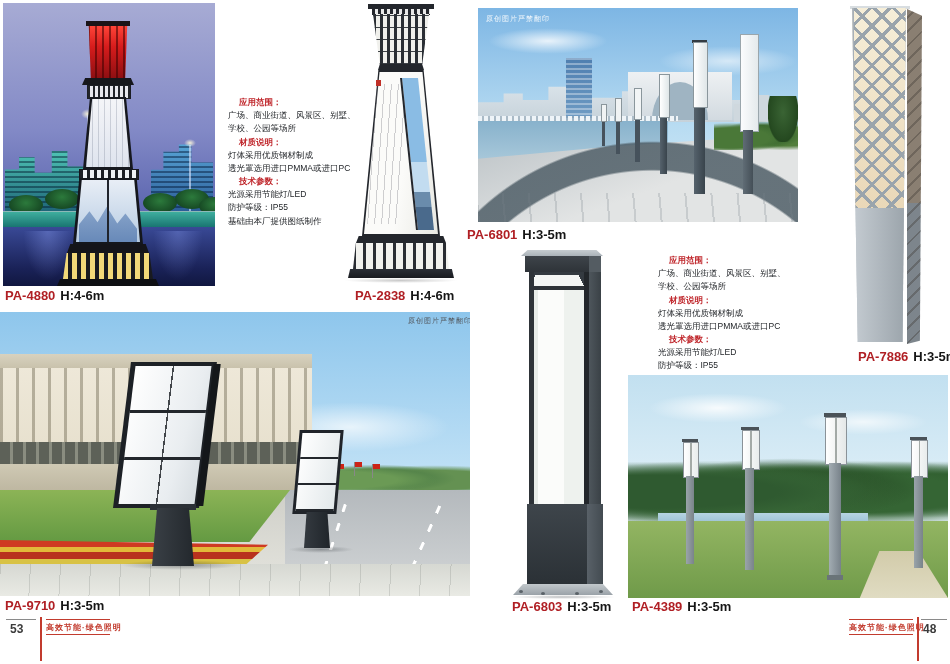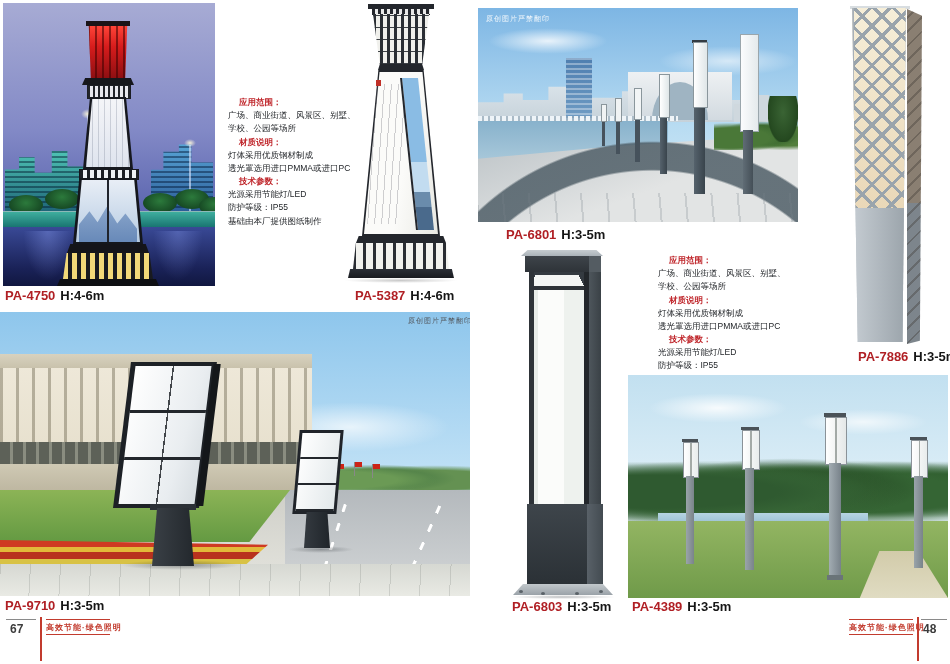--- a/index.html
+++ b/index.html
@@ -51,21 +51,21 @@
     <div class="abs" style="left:76px;top:166px;width:58px;height:9px;background:repeating-linear-gradient(90deg,#1c1e24 0 3px,#eef0f4 3px 7px);border:1px solid #16181e;"></div>
     <div class="abs" style="left:70px;top:175px;width:70px;height:66px;clip-path:polygon(9% 0,91% 0,100% 100%,0 100%);background:#14161c;"></div>
     <div class="abs" style="left:73px;top:177px;width:64px;height:62px;clip-path:polygon(9% 0,91% 0,100% 100%,0 100%);background:linear-gradient(180deg,#e8eef6,#b6cbe2);"></div>
     <div class="abs" style="left:76px;top:195px;width:58px;height:44px;clip-path:polygon(0 100%,0 60%,18% 30%,32% 55%,48% 20%,66% 58%,80% 35%,100% 70%,100% 100%);background:linear-gradient(180deg,#8aa6cc,#5f82b4);opacity:.9;"></div>
     <div class="abs" style="left:104px;top:177px;width:2px;height:62px;background:#20242c;"></div>
     <div class="abs" style="left:64px;top:241px;width:82px;height:9px;clip-path:polygon(4% 0,96% 0,100% 100%,0 100%);background:#141419;"></div>
     <div class="abs" style="left:60px;top:250px;width:90px;height:26px;clip-path:polygon(4% 0,96% 0,100% 100%,0 100%);background:repeating-linear-gradient(90deg,#f2d878 0 5px,#191a1f 5px 9px);box-shadow:0 0 14px rgba(244,214,110,.55);"></div>
     <div class="abs" style="left:54px;top:276px;width:102px;height:7px;clip-path:polygon(3% 0,97% 0,100% 100%,0 100%);background:#0e0f13;"></div>
   </div>
   <div class="plabel" style="left:5px;top:288px;">
-    <span class="code">PA-4750</span><span>H:4-6m</span>
+    <span class="code">PA-4880</span><span>H:4-6m</span>
   </div>
 
   <div class="spec" style="left:228px;top:96px;">
     <div class="hd">应用范围：</div>
     <div>广场、商业街道、风景区、别墅、</div>
     <div>学校、公园等场所</div>
     <div class="hd">材质说明：</div>
     <div>灯体采用优质钢材制成</div>
     <div>透光罩选用进口PMMA或进口PC</div>
     <div class="hd">技术参数：</div>
@@ -83,21 +83,21 @@
     <div class="abs" style="left:22px;top:68px;width:74px;height:162px;clip-path:polygon(21% 0,79% 0,100% 100%,0 100%);background:linear-gradient(100deg,#fbfbf9 55%,#e8e8e2);"></div>
     <div class="abs" style="left:30px;top:80px;width:34px;height:140px;background:repeating-linear-gradient(90deg,rgba(100,100,110,.3) 0 1px,transparent 1px 7px);transform:skewX(-4deg);"></div>
     <div class="abs" style="left:34px;top:76px;width:5px;height:6px;background:#c03028;"></div>
     <div class="abs" style="left:66px;top:74px;width:16px;height:152px;background:linear-gradient(180deg,#8abce4 0 55%,#c2dcf0 55% 75%,#6a8cac 75% 85%,#4a6a8c 85% 100%);transform:skewX(6deg);border-left:2px solid #23262c;"></div>
     <div class="abs" style="left:14px;top:232px;width:90px;height:7px;clip-path:polygon(3% 0,97% 0,100% 100%,0 100%);background:#23262c;"></div>
     <div class="abs" style="left:11px;top:239px;width:96px;height:26px;clip-path:polygon(3% 0,97% 0,100% 100%,0 100%);background:repeating-linear-gradient(90deg,#2a2d33 0 3px,#f2f2ee 3px 10px);"></div>
     <div class="abs" style="left:6px;top:265px;width:106px;height:9px;clip-path:polygon(2% 0,98% 0,100% 100%,0 100%);background:linear-gradient(180deg,#2b2f36,#191b20);"></div>
     <div class="abs" style="left:2px;top:274px;width:114px;height:5px;background:radial-gradient(ellipse,rgba(100,100,100,.35),transparent 70%);"></div>
   </div>
   <div class="plabel" style="left:355px;top:288px;">
-    <span class="code">PA-5387</span><span>H:4-6m</span>
+    <span class="code">PA-2838</span><span>H:4-6m</span>
   </div>
 
   <div class="photo" style="left:478px;top:8px;width:320px;height:214px;">
     <div class="abs" style="left:0;top:0;width:320px;height:214px;background:linear-gradient(180deg,#7db6e4,#b8dcf2 55%,#ddeef8);"></div>
     <div class="abs" style="left:10px;top:20px;width:120px;height:26px;background:radial-gradient(ellipse,rgba(255,255,255,.8),transparent 70%);"></div>
     <div class="abs" style="left:180px;top:38px;width:140px;height:30px;background:radial-gradient(ellipse,rgba(255,255,255,.6),transparent 70%);"></div>
     <div class="abs" style="left:0;top:70px;width:320px;height:44px;clip-path:polygon(0 55%,8% 55%,8% 35%,14% 35%,14% 50%,22% 50%,22% 20%,30% 20%,30% 45%,45% 45%,45% 30%,58% 30%,58% 50%,100% 50%,100% 100%,0 100%);background:linear-gradient(180deg,#dde6ec,#c6d2da);"></div>
     <div class="abs" style="left:88px;top:50px;width:26px;height:62px;background:repeating-linear-gradient(0deg,rgba(255,255,255,.35) 0 2px,transparent 2px 5px),linear-gradient(180deg,#4f7fb0,#6f9cc4);"></div>
     <div class="abs" style="left:150px;top:64px;width:104px;height:48px;background:linear-gradient(180deg,#eef1f3,#d2dae0);"></div>
     <div class="abs" style="left:174px;top:74px;width:56px;height:38px;background:#9fb4c2;border-radius:50% 50% 0 0/100% 100% 0 0;"></div>
@@ -118,21 +118,21 @@
     <div class="abs" style="left:156px;top:80px;width:6px;height:30px;background:#f2f5f6;border:1px solid #8a969c;"></div>
     <div class="abs" style="left:182px;top:66px;width:7px;height:100px;background:linear-gradient(90deg,#55626c,#39444c);"></div>
     <div class="abs" style="left:181px;top:66px;width:9px;height:42px;background:linear-gradient(90deg,#ffffff,#dfe6e8);border:1px solid #8a969c;"></div>
     <div class="abs" style="left:214px;top:32px;width:15px;height:3px;background:#333b42;"></div>
     <div class="abs" style="left:216px;top:34px;width:11px;height:152px;background:linear-gradient(90deg,#55626c,#39444c);"></div>
     <div class="abs" style="left:215px;top:34px;width:13px;height:64px;background:linear-gradient(90deg,#ffffff,#dfe6e8);border:1px solid #8a969c;"></div>
     <div class="abs" style="left:262px;top:26px;width:17px;height:96px;background:linear-gradient(90deg,#fbfcfd,#e4eaec);border:1px solid #9aa6ac;"></div>
     <div class="abs" style="left:265px;top:122px;width:10px;height:64px;background:linear-gradient(90deg,#606c75,#444f57);"></div>
     <div class="wm" style="left:8px;top:6px;color:rgba(255,255,255,.9);">原创图片严禁翻印</div>
   </div>
-  <div class="plabel" style="left:506px;top:227px;">
+  <div class="plabel" style="left:467px;top:227px;">
     <span class="code">PA-6801</span><span>H:3-5m</span>
   </div>
 
   <div class="spec" style="left:658px;top:254px;">
     <div class="hd">应用范围：</div>
     <div>广场、商业街道、风景区、别墅、</div>
     <div>学校、公园等场所</div>
     <div class="hd">材质说明：</div>
     <div>灯体采用优质钢材制成</div>
     <div>透光罩选用进口PMMA或进口PC</div>
@@ -239,21 +239,21 @@
     <div class="abs" style="left:199px;top:200px;width:16px;height:5px;background:#6a7478;"></div>
     <div class="abs" style="left:282px;top:62px;width:17px;height:3px;background:#4a5258;"></div>
     <div class="abs" style="left:283px;top:65px;width:15px;height:36px;border:1px solid #8a9298;background:linear-gradient(90deg,transparent 0 46%,rgba(110,120,115,.6) 46% 54%,transparent 54%),linear-gradient(90deg,#ffffff,#e8ecec);"></div>
     <div class="abs" style="left:286px;top:101px;width:9px;height:92px;background:linear-gradient(90deg,#9aa4aa,#7a848a);"></div>
   </div>
   <div class="plabel" style="left:632px;top:599px;">
     <span class="code">PA-4389</span><span>H:3-5m</span>
   </div>
 
   <div class="grayline" style="left:6px;top:619px;width:30px;height:1px;"></div>
-  <div class="footer-num" style="left:10px;top:622px;">67</div>
+  <div class="footer-num" style="left:10px;top:622px;">53</div>
   <div class="redline" style="left:40px;top:617px;width:2px;height:44px;"></div>
   <div class="redline" style="left:46px;top:619px;width:64px;height:1px;"></div>
   <div class="footer-slogan" style="left:46px;top:622px;">高效节能·绿色照明</div>
   <div class="redline" style="left:46px;top:634px;width:64px;height:1px;"></div>
 
   <div class="redline" style="left:849px;top:619px;width:64px;height:1px;"></div>
   <div class="footer-slogan" style="left:849px;top:622px;">高效节能·绿色照明</div>
   <div class="redline" style="left:849px;top:634px;width:64px;height:1px;"></div>
   <div class="redline" style="left:917px;top:617px;width:2px;height:44px;"></div>
   <div class="grayline" style="left:921px;top:619px;width:26px;height:1px;"></div>

